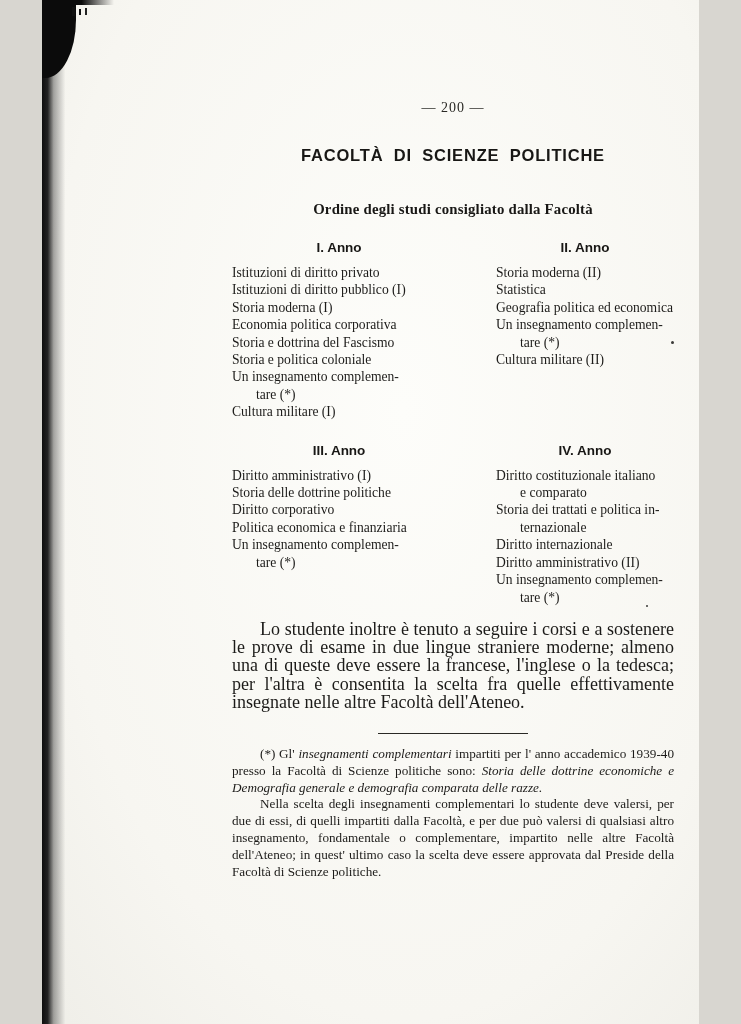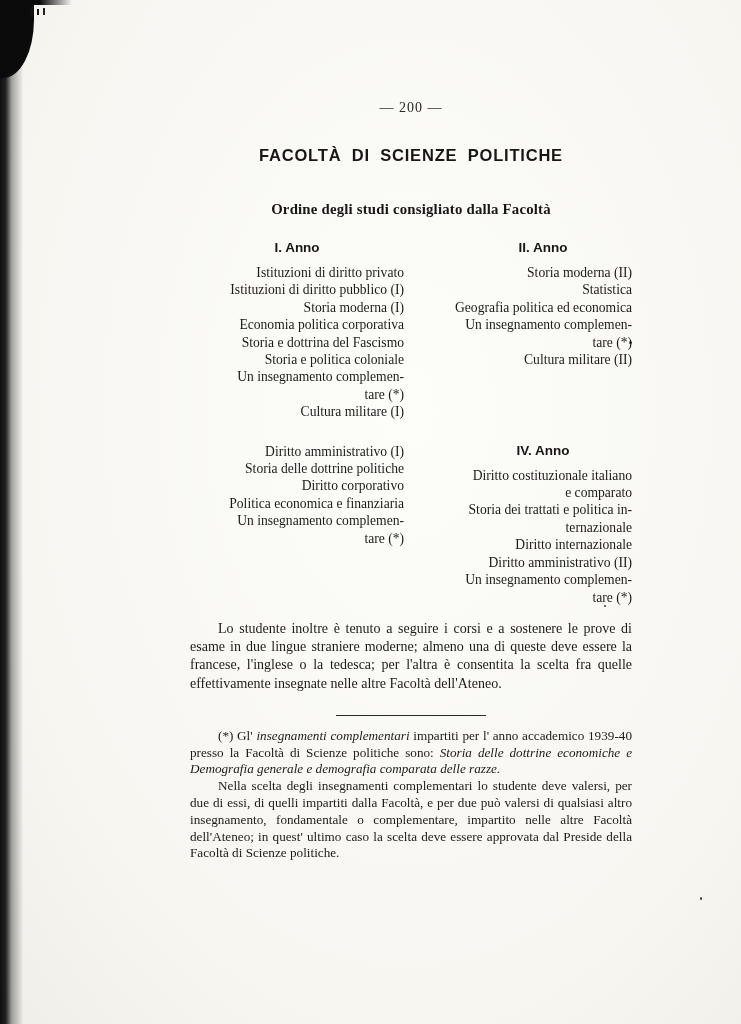--- a/index.html
+++ b/index.html
@@ -1,18 +1,18 @@
 <!DOCTYPE html>
 <html><head>
 <meta charset="utf-8">
 <style>
   html,body { margin:0; padding:0; background:#d8d6d0; }
   .page {
     position:relative;
-    width:741px; height:1024px;
+    width:657px; height:1024px;
     margin:0 auto;
     background:#fbfaf6;
     background-image: radial-gradient(ellipse at 55% 40%, #fdfdfa 0%, #f7f6f1 70%, #efeee8 100%);
     overflow:hidden;
     font-family:"Liberation Serif", serif;
     color:#1c1b19;
   }
 
   
   .binding-shadow {
@@ -92,26 +92,25 @@
     color:#181715;
   }
 
   .item {
     font-size:13.6px;
     line-height:17.4px;
     white-space:pre-line;      
     padding-left:24px;         
     text-indent:-24px;
     color:#1c1b19;
-    text-align:right;
   }
 
   .body-paragraph {
     margin:14px 0 0 0;
-    font-size:14px;
+    font-size:18px;
     line-height:18.2px;
     text-align:justify;
     text-indent:28px;
     color:#1c1b19;
   }
 
   .footnote-rule {
     margin-top:22px;
     width:150px;
     border:none;
@@ -169,20 +168,21 @@
         <div class="item">Statistica</div>
         <div class="item">Geografia politica ed economica</div>
         <div class="item">Un insegnamento complemen-
 tare (*)</div>
         <div class="item">Cultura militare (II)</div>
       </div>
     </div>
 
     <div class="columns">
       <div class="col left">
+        <div class="year-heading">III. Anno</div>
         <div class="item">Diritto amministrativo (I)</div>
         <div class="item">Storia delle dottrine politiche</div>
         <div class="item">Diritto corporativo</div>
         <div class="item">Politica economica e finanziaria</div>
         <div class="item">Un insegnamento complemen-
 tare (*)</div>
       </div>
       <div class="col right">
         <div class="year-heading">IV. Anno</div>
         <div class="item">Diritto costituzionale italiano

